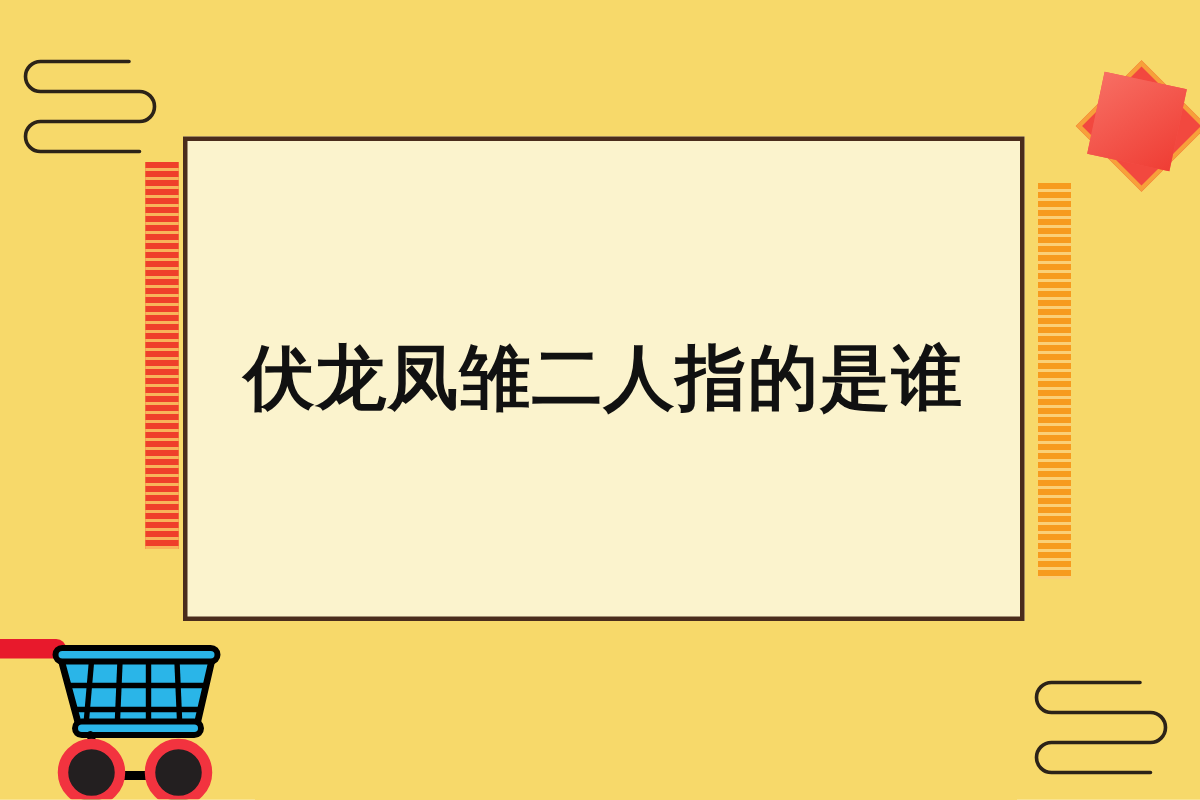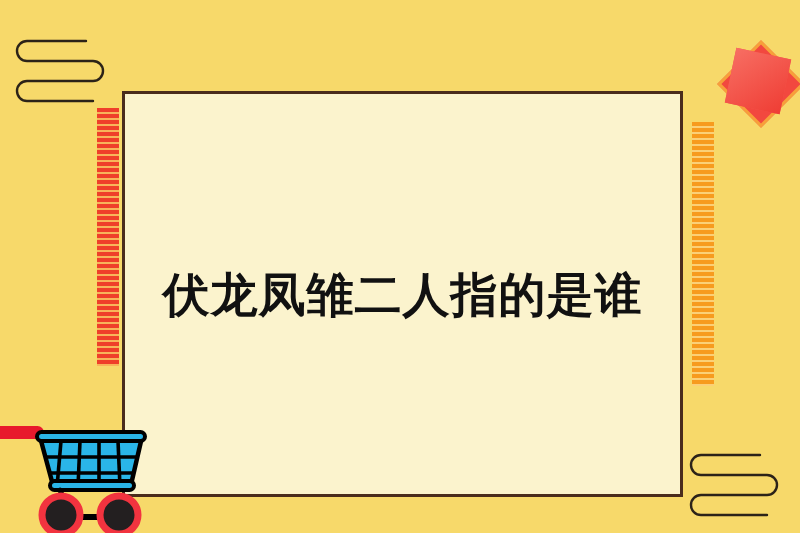--- a/index.html
+++ b/index.html
@@ -108,21 +108,21 @@
     height: 27px;
     border-width: 6px;
   }
 
   
   #content-card {
     position: absolute;
     left: 122px;
     top: 91px;
     width: 561px;
-    height: 406px;
+    height: 323px;
     background: #fbf3cd;
     border: 3px solid #4a2c1c;
     box-sizing: border-box;
     display: flex;
     align-items: center;
     justify-content: center;
   }
   #headline {
     font-family: "DejaVu Sans", "Liberation Sans", sans-serif;
     font-size: 47px;

